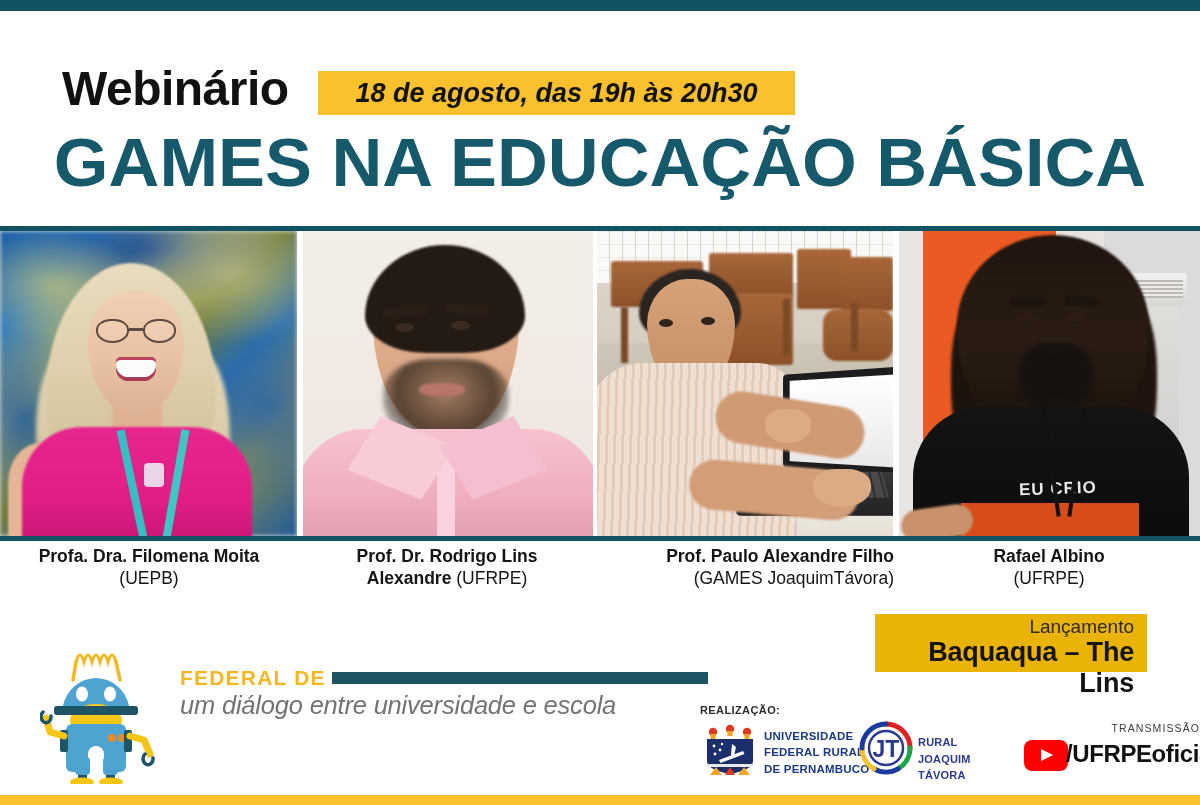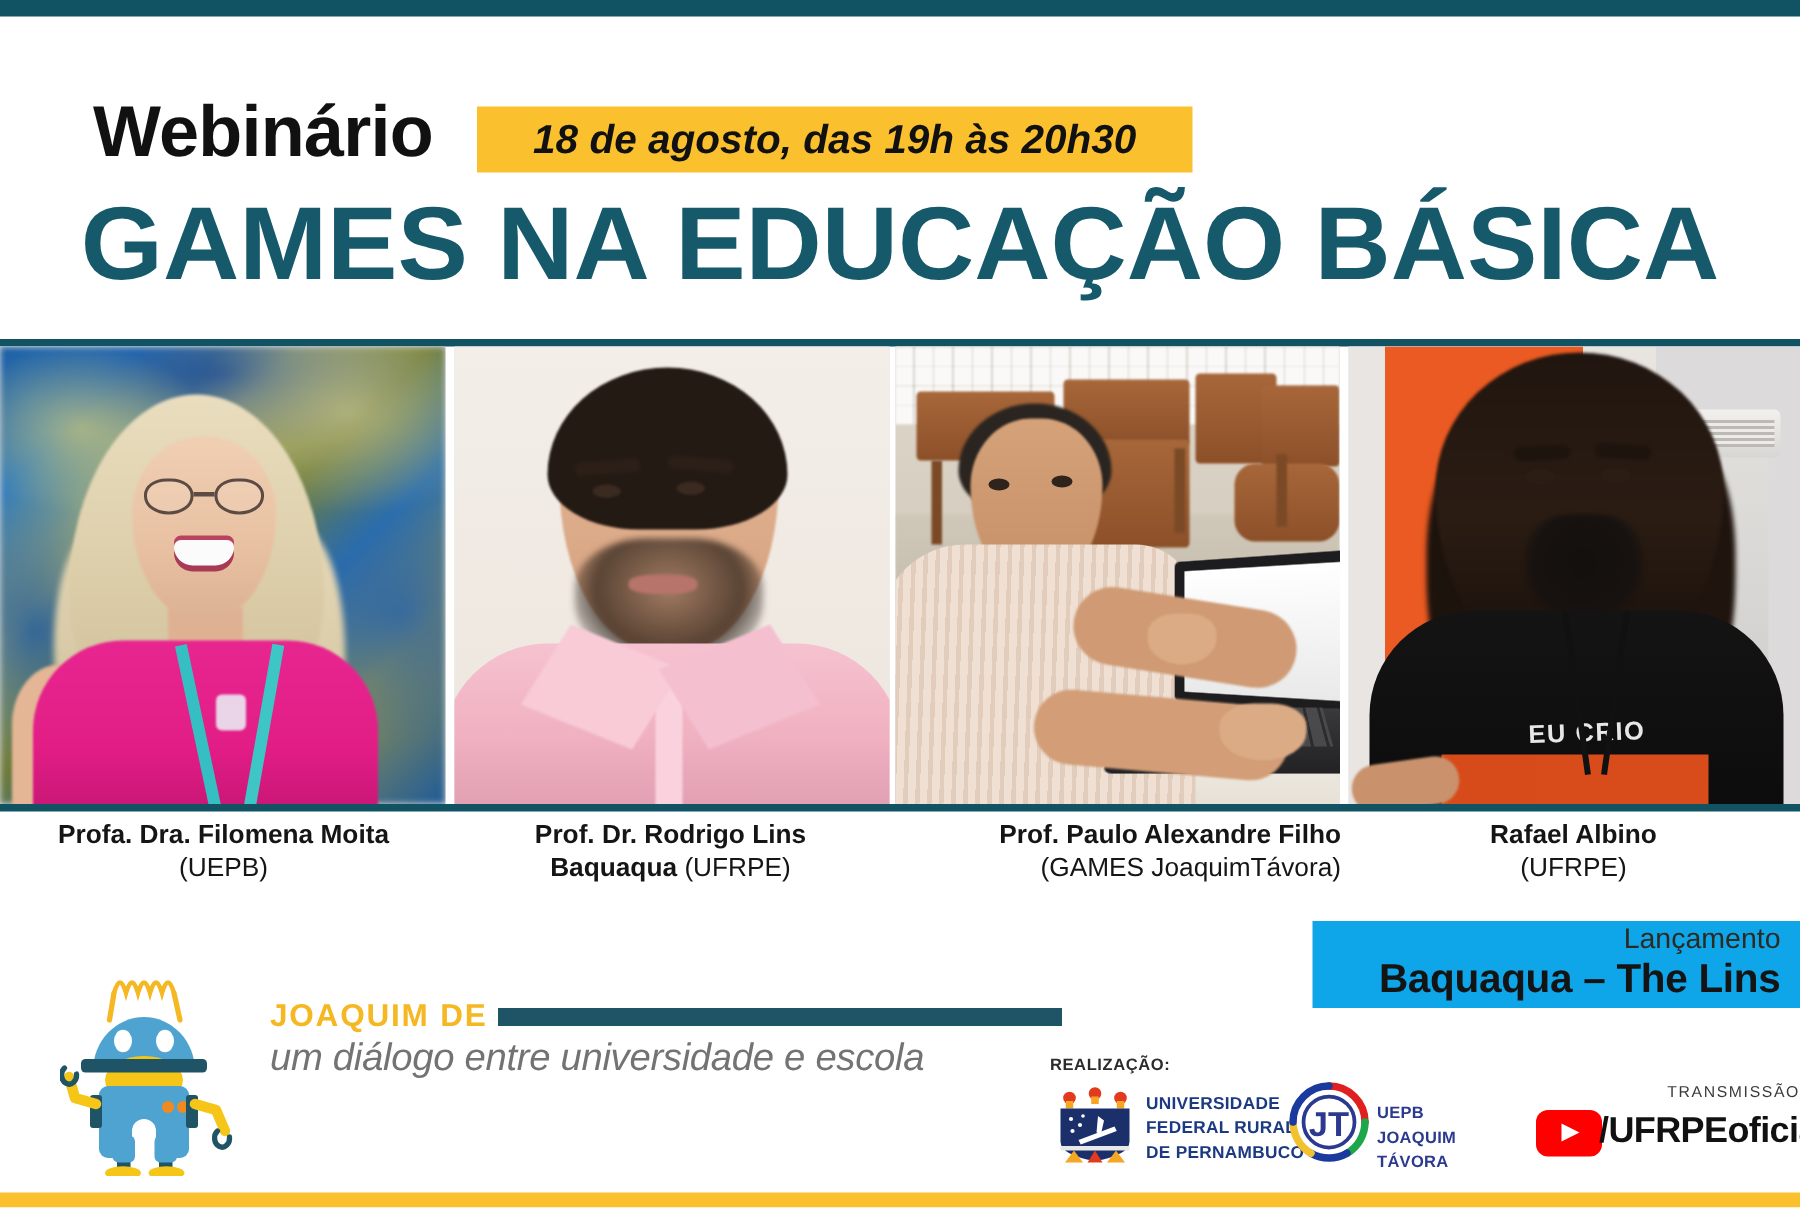--- a/index.html
+++ b/index.html
@@ -287,22 +287,22 @@
   .c1 { left:0;    width:298px; }
   .c2 { left:300px; width:294px; }
   .c3 { left:596px; width:298px;text-align:right; }
   .c4 { left:898px; width:302px; }
   .caption .nm { font-size:17.5px; font-weight:bold; display:block; }
   .caption .af { font-size:17.5px; font-weight:normal; display:block; }
   .caption .af b { font-weight:bold; }
 
   
   .launch {
-    position:absolute; left:875px; top:614px; width:325px; height:58px;
-    background:#0ea5e9;
+    position:absolute; left:875px; top:614px; width:272px; height:58px;
+    background:#eab308;
     padding:3px 13px 0 0;
     text-align:right;
   }
   .launch .lt { font-size:19px; color:#2d2a22; line-height:1.05; }
   .launch .lb { font-size:27px; font-weight:bold; color:#141414; line-height:1.15; letter-spacing:-.2px; }
 
   
   .jornada { position:absolute; left:40px; top:628px; width:640px; height:160px; }
   .robot { position:absolute; left:0; top:4px; width:126px; height:152px; }
 
@@ -451,21 +451,21 @@
 
   <div class="rule-under-photos"></div>
 
   <div class="captions">
     <div class="caption c1">
       <span class="nm">Profa. Dra. Filomena Moita</span>
       <span class="af">(UEPB)</span>
     </div>
     <div class="caption c2">
       <span class="nm">Prof. Dr. Rodrigo Lins</span>
-      <span class="af"><b>Baquaqua</b> <span>(UFRPE)</span></span>
+      <span class="af"><b>Alexandre</b> <span>(UFRPE)</span></span>
     </div>
     <div class="caption c3">
       <span class="nm">Prof. Paulo Alexandre Filho</span>
       <span class="af">(GAMES JoaquimTávora)</span>
     </div>
     <div class="caption c4">
       <span class="nm">Rafael Albino</span>
       <span class="af">(UFRPE)</span>
     </div>
   </div>
@@ -505,21 +505,21 @@
       <rect x="38" y="140" width="9" height="8" fill="#1F5466"></rect>
       <rect x="66" y="140" width="9" height="8" fill="#1F5466"></rect>
       <rect x="35" y="125" width="15" height="18" rx="4" fill="#4FA3D1"></rect>
       <rect x="63" y="125" width="15" height="18" rx="4" fill="#4FA3D1"></rect>
       <ellipse cx="42" cy="150" rx="12" ry="4.5" fill="#F5C518"></ellipse>
       <ellipse cx="71" cy="150" rx="12" ry="4.5" fill="#F5C518"></ellipse>
     </svg>
 
     <div class="jtext">
       <div class="jrow1">
-        <span class="jw">JOAQUIM DE</span>
+        <span class="jw">FEDERAL DE</span>
         <span class="jbar"></span>
       </div>
       <div class="jrow3">um diálogo entre universidade e escola</div>
     </div>
   </div>
 
   <div class="realiz">
     <div class="lbl">REALIZAÇÃO:</div>
 
     <svg class="ufrpe-logo" viewBox="0 0 56 56">
@@ -550,21 +550,21 @@
     <svg class="jt-logo" viewBox="0 0 56 56">
       <path d="M28 4 a24 24 0 0 1 24 24" fill="none" stroke="#E02020" stroke-width="5" stroke-linecap="round"></path>
       <path d="M52 28 a24 24 0 0 1 -12 20.8" fill="none" stroke="#1EA64B" stroke-width="5" stroke-linecap="round"></path>
       <path d="M40 48.8 a24 24 0 0 1 -24 0" fill="none" stroke="#1B3A9E" stroke-width="5" stroke-linecap="round"></path>
       <path d="M16 48.8 a24 24 0 0 1 -12 -20.8" fill="none" stroke="#F2C12E" stroke-width="5" stroke-linecap="round"></path>
       <path d="M4 28 a24 24 0 0 1 24 -24" fill="none" stroke="#1B3A9E" stroke-width="5" stroke-linecap="round"></path>
       <circle cx="28" cy="28" r="17" fill="none" stroke="#2B3A8F" stroke-width="2.5"></circle>
       <text x="28" y="37" text-anchor="middle" font-family="Liberation Sans, sans-serif" font-size="23" font-weight="bold" fill="#2B3A8F">JT</text>
     </svg>
     <div class="jt-txt">
-      <div>UEPB</div>
+      <div>RURAL</div>
       <div>JOAQUIM TÁVORA</div>
     </div>
   </div>
 
   <div class="trans">
     <div class="lbl">TRANSMISSÃO</div>
     <div class="yt"></div>
     <div class="handle">/UFRPEoficial</div>
   </div>
 

